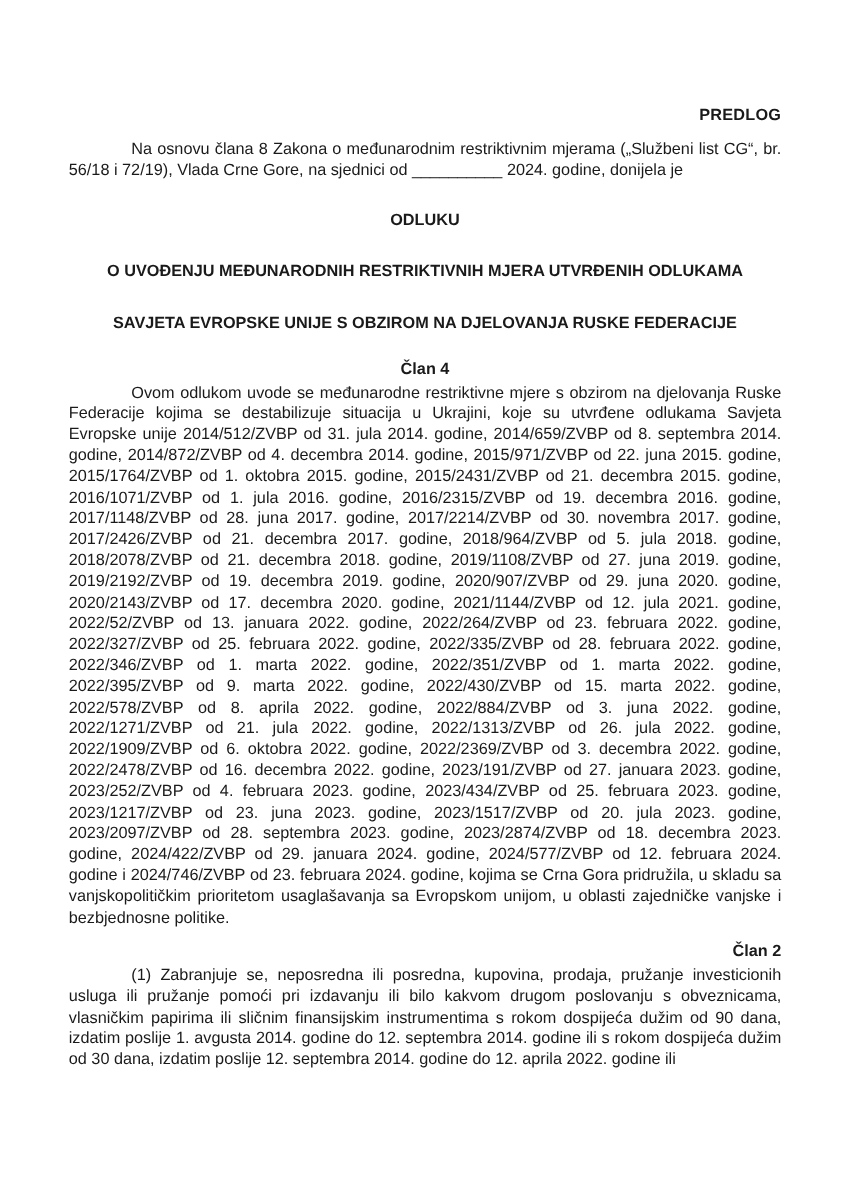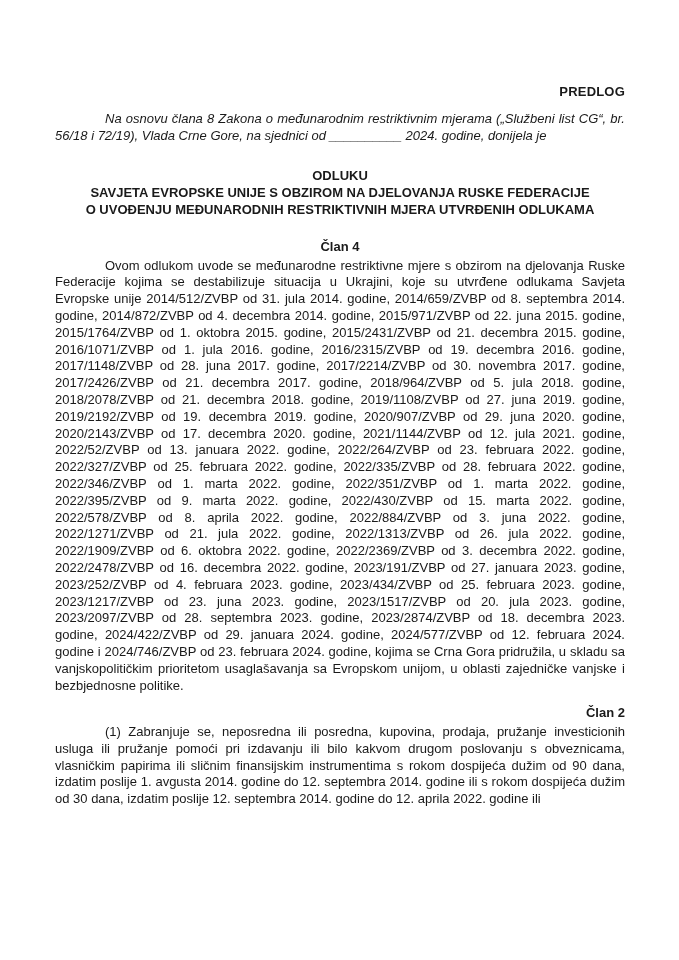--- a/index.html
+++ b/index.html
@@ -24,30 +24,30 @@
   .predlog {
     text-align: right;
     font-weight: bold;
     margin: 0 0 10px 0;
     letter-spacing: 0.2px;
   }
   .intro {
     margin: 0;
     text-align: justify;
     text-indent: 50px;
-    font-style: italic;
   }
   .title-block {
     margin-top: 24px;
     text-align: center;
     font-weight: bold;
   }
   .title-line {
     text-align: center;
     font-weight: bold;
+    margin-top: 24px;
   }
   .article-heading {
     text-align: center;
     font-weight: bold;
   }
   .gap-a { margin-top: 20px; }
   .gap-b { margin-top: 11px; text-align: right; }
   .body-par {
     margin: 2px 0 0 0;
     text-align: justify;
@@ -58,22 +58,22 @@
 <body>
 
 <div class="page">
 
   <div class="predlog">PREDLOG</div>
 
   <p class="intro">Na osnovu člana 8 Zakona o međunarodnim restriktivnim mjerama („Službeni list CG“, br. 56/18 i 72/19), Vlada Crne Gore, na sjednici od __________ 2024. godine, donijela je</p>
 
   <div class="title-block">
     <div class="title-line">ODLUKU</div>
+    <div class="title-line">O UVOĐENJU MEĐUNARODNIH RESTRIKTIVNIH MJERA UTVRĐENIH ODLUKAMA</div>
     <div class="title-line">SAVJETA EVROPSKE UNIJE S OBZIROM NA DJELOVANJA RUSKE FEDERACIJE</div>
-    <div class="title-line">O UVOĐENJU MEĐUNARODNIH RESTRIKTIVNIH MJERA UTVRĐENIH ODLUKAMA</div>
   </div>
 
   <div class="article-heading gap-a">Član 4</div>
 
   <p class="body-par">Ovom odlukom uvode se međunarodne restriktivne mjere s obzirom na djelovanja Ruske Federacije kojima se destabilizuje situacija u Ukrajini, koje su utvrđene odlukama Savjeta Evropske unije 2014/512/ZVBP od 31. jula 2014. godine, 2014/659/ZVBP od 8. septembra 2014. godine, 2014/872/ZVBP od 4. decembra 2014. godine, 2015/971/ZVBP od 22. juna 2015. godine, 2015/1764/ZVBP od 1. oktobra 2015. godine, 2015/2431/ZVBP od 21. decembra 2015. godine, 2016/1071/ZVBP od 1. jula 2016. godine, 2016/2315/ZVBP od 19. decembra 2016. godine, 2017/1148/ZVBP od 28. juna 2017. godine, 2017/2214/ZVBP od 30. novembra 2017. godine, 2017/2426/ZVBP od 21. decembra 2017. godine, 2018/964/ZVBP od 5. jula 2018. godine, 2018/2078/ZVBP od 21. decembra 2018. godine, 2019/1108/ZVBP od 27. juna 2019. godine, 2019/2192/ZVBP od 19. decembra 2019. godine, 2020/907/ZVBP od 29. juna 2020. godine, 2020/2143/ZVBP od 17. decembra 2020. godine, 2021/1144/ZVBP od 12. jula 2021. godine, 2022/52/ZVBP od 13. januara 2022. godine, 2022/264/ZVBP od 23. februara 2022. godine, 2022/327/ZVBP od 25. februara 2022. godine, 2022/335/ZVBP od 28. februara 2022. godine, 2022/346/ZVBP od 1. marta 2022. godine, 2022/351/ZVBP od 1. marta 2022. godine, 2022/395/ZVBP od 9. marta 2022. godine, 2022/430/ZVBP od 15. marta 2022. godine, 2022/578/ZVBP od 8. aprila 2022. godine, 2022/884/ZVBP od 3. juna 2022. godine, 2022/1271/ZVBP od 21. jula 2022. godine, 2022/1313/ZVBP od 26. jula 2022. godine, 2022/1909/ZVBP od 6. oktobra 2022. godine, 2022/2369/ZVBP od 3. decembra 2022. godine, 2022/2478/ZVBP od 16. decembra 2022. godine, 2023/191/ZVBP od 27. januara 2023. godine, 2023/252/ZVBP od 4. februara 2023. godine, 2023/434/ZVBP od 25. februara 2023. godine, 2023/1217/ZVBP od 23. juna 2023. godine, 2023/1517/ZVBP od 20. jula 2023. godine, 2023/2097/ZVBP od 28. septembra 2023. godine, 2023/2874/ZVBP od 18. decembra 2023. godine, 2024/422/ZVBP od 29. januara 2024. godine, 2024/577/ZVBP od 12. februara 2024. godine i 2024/746/ZVBP od 23. februara 2024. godine, kojima se Crna Gora pridružila, u skladu sa vanjskopolitičkim prioritetom usaglašavanja sa Evropskom unijom, u oblasti zajedničke vanjske i bezbjednosne politike.</p>
 
   <div class="article-heading gap-b">Član 2</div>
 
   <p class="body-par">(1) Zabranjuje se, neposredna ili posredna, kupovina, prodaja, pružanje investicionih usluga ili pružanje pomoći pri izdavanju ili bilo kakvom drugom poslovanju s obveznicama, vlasničkim papirima ili sličnim finansijskim instrumentima s rokom dospijeća dužim od 90 dana, izdatim poslije 1. avgusta 2014. godine do 12. septembra 2014. godine ili s rokom dospijeća dužim od 30 dana, izdatim poslije 12. septembra 2014. godine do 12. aprila 2022. godine ili</p>
 

